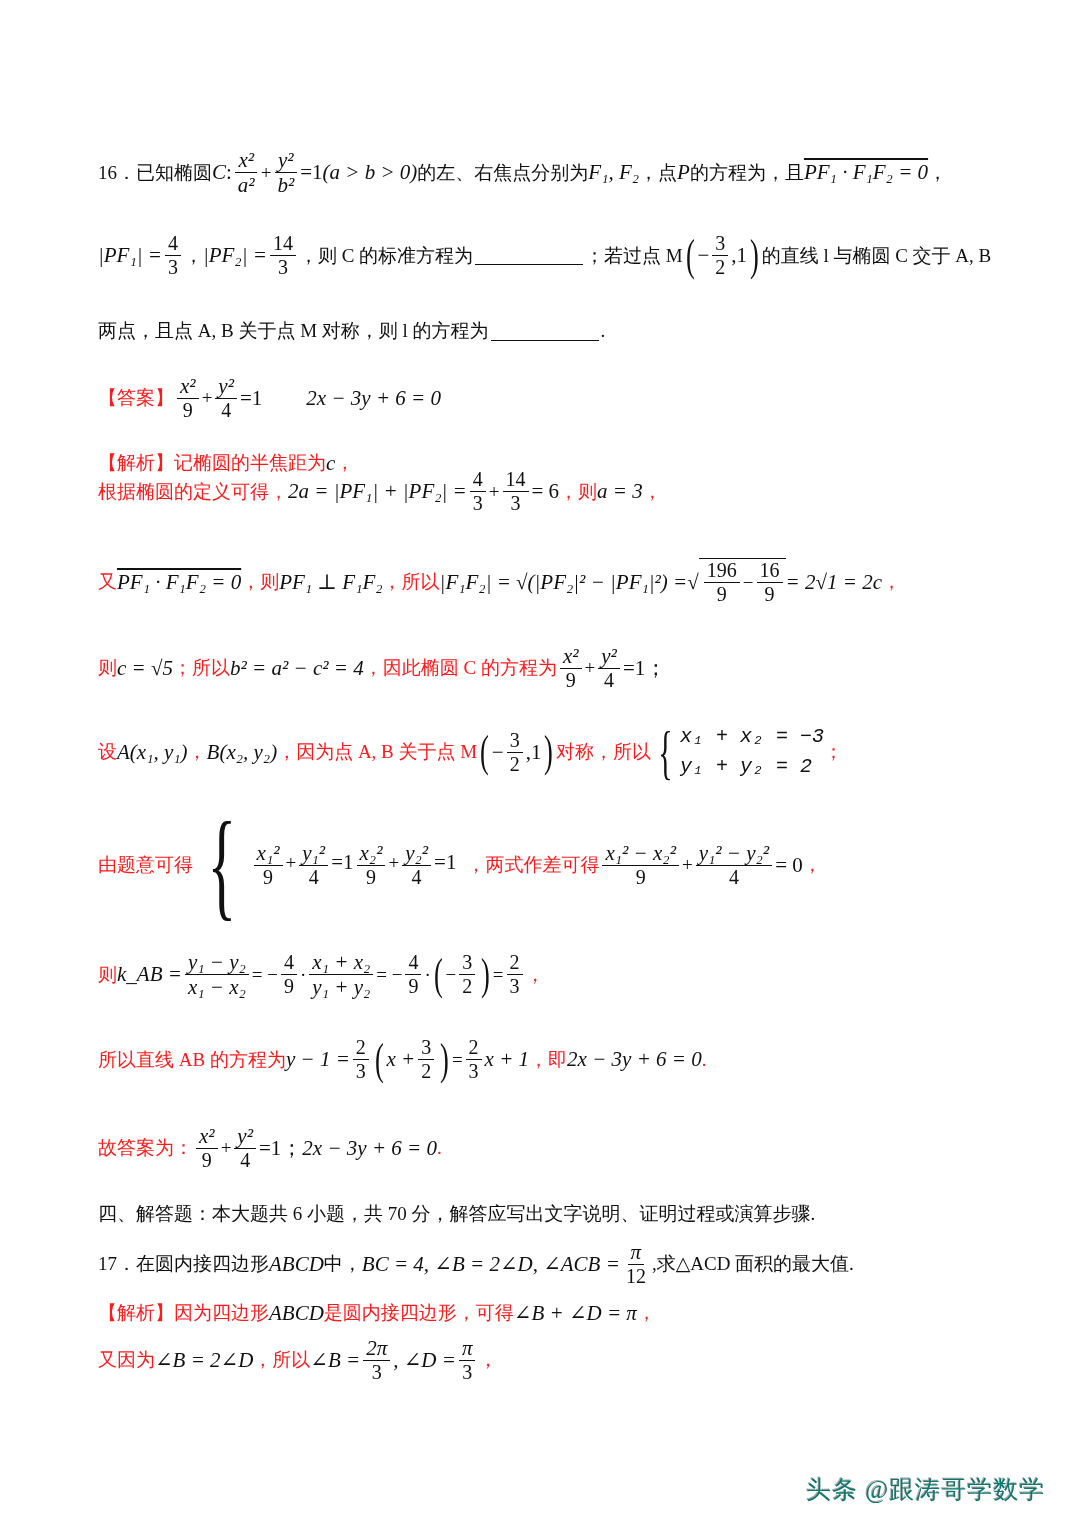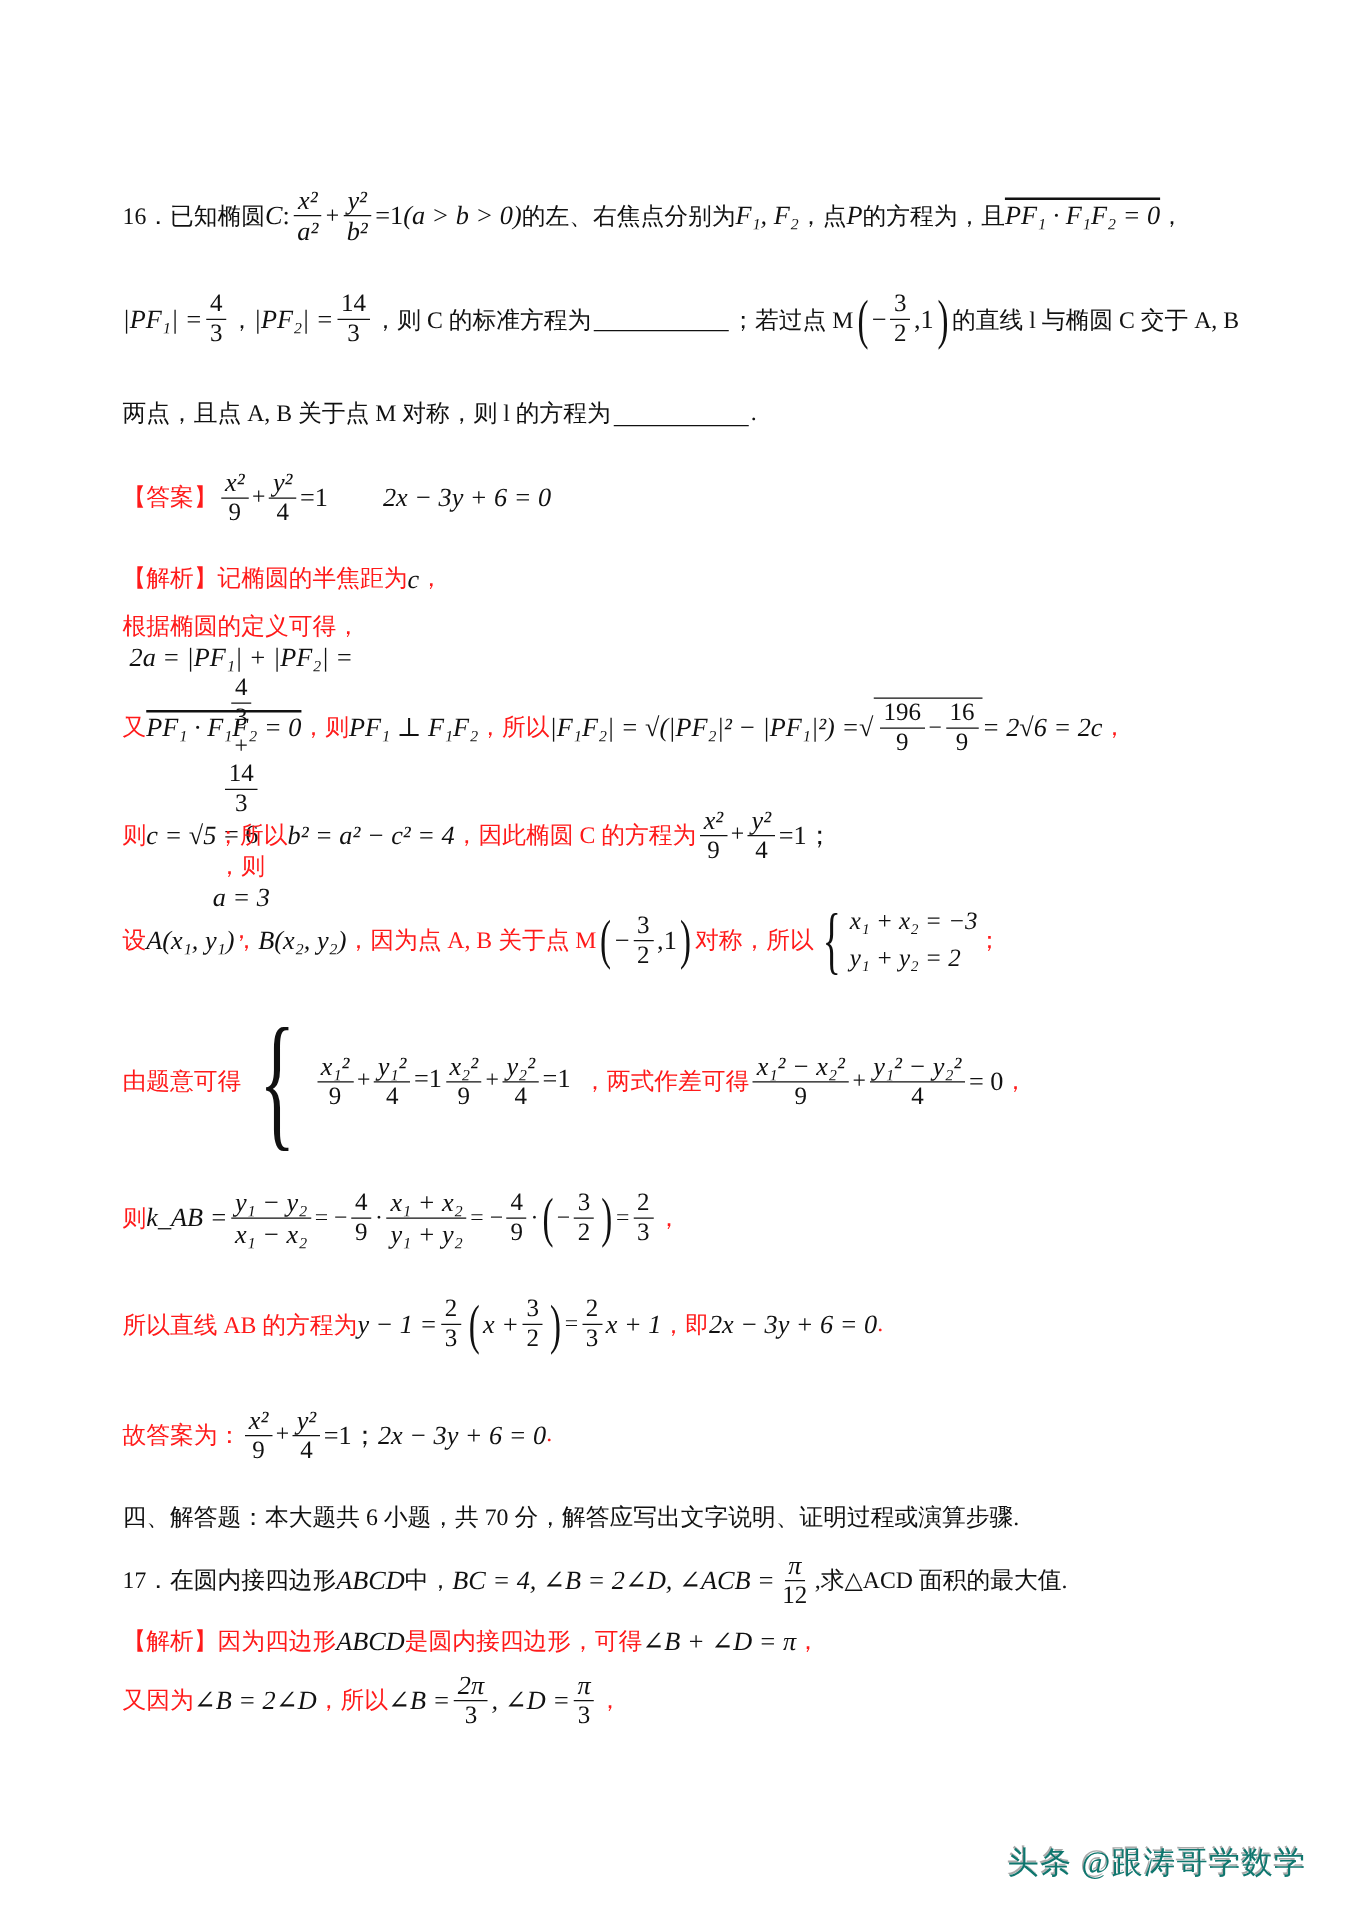--- a/index.html
+++ b/index.html
@@ -11,21 +11,21 @@
   .m { font-family:"Liberation Serif","DejaVu Serif",serif; font-style:italic; font-size:21px; }
   .n { font-family:"Liberation Serif","DejaVu Serif",serif; font-style:normal; font-size:21px; }
   .frac { display:inline-flex; flex-direction:column; align-items:center; vertical-align:middle;
           margin:0 3px; font-family:"Liberation Serif",serif; font-size:20px; line-height:1.15; }
   .frac .num { border-bottom:1.3px solid #111; padding:0 3px; }
   .frac .den { padding:0 3px; }
   .paren { font-size:44px; font-weight:200; line-height:1; transform:scaleX(0.6); display:inline-block; }
   .blank { display:inline-block; width:108px; border-bottom:1.3px solid #111; height:18px; margin:0 2px; }
   .vec { text-decoration:overline; }
   .brace { font-size:60px; font-weight:100; line-height:1; transform:scaleX(0.5); display:inline-block; }
-  .sys { display:inline-flex; flex-direction:column; font-family:Liberation Serif, serif; font-style:italic; font-size:20px; line-height:1.5; }
+  .sys { display:inline-flex; flex-direction:column; font-family:Liberation Mono, monospace; font-style:italic; font-size:20px; line-height:1.5; }
   .sqrt { border-top:1.3px solid #111; padding-left:2px; }
   .watermark { position:absolute; left:806px; top:1473px; font-family:Liberation Serif, serif;
                font-size:25px; color:#0f766e; text-shadow:1px 1px 0 #fff, -1px -1px 0 #aaa; letter-spacing:1px; }
 </style>
 </head>
 <body>
 
 <div class="line blk" style="top:148px;">
   <span>16．已知椭圆</span>
   <span class="m">C</span><span class="n">:</span>
@@ -86,21 +86,21 @@
   <span class="m" style="margin-left:44px">2x − 3y + 6 = 0</span>
 </div>
 
 <div class="line red" style="top:450px;">
   <span>【解析】</span>
     <span>记椭圆的半焦距为</span>
     <span class="m blk">c</span>
     <span>，</span>
 </div>
 
-<div class="line red" style="top:488px;flex-direction:column;">
+<div class="line red" style="top:468px;">
   <span>根据椭圆的定义可得，</span>
   <span class="m blk">2a = |PF₁| + |PF₂| =</span>
   <span class="frac blk">
       <span class="num">4</span>
       <span class="den">3</span>
     </span>
     <span class="blk">+</span>
   <span class="frac blk">
       <span class="num">14</span>
       <span class="den">3</span>
@@ -122,21 +122,21 @@
     <span class="sqrt blk" style="display:inline-flex;align-items:center;">
     <span class="frac">
         <span class="num">196</span>
         <span class="den">9</span>
       </span>−
     <span class="frac">
         <span class="num">16</span>
         <span class="den">9</span>
       </span>
   </span>
-  <span class="m blk">= 2√6 = 2c</span>
+  <span class="m blk">= 2√1 = 2c</span>
     <span>，</span>
 </div>
 
 <div class="line red" style="top:644px;">
   <span>则</span>
     <span class="m blk">c = √5</span>
   <span>；所以</span>
     <span class="m blk">b² = a² − c² = 4</span>
   <span>，因此椭圆 C 的方程为</span>
   <span class="frac blk">

